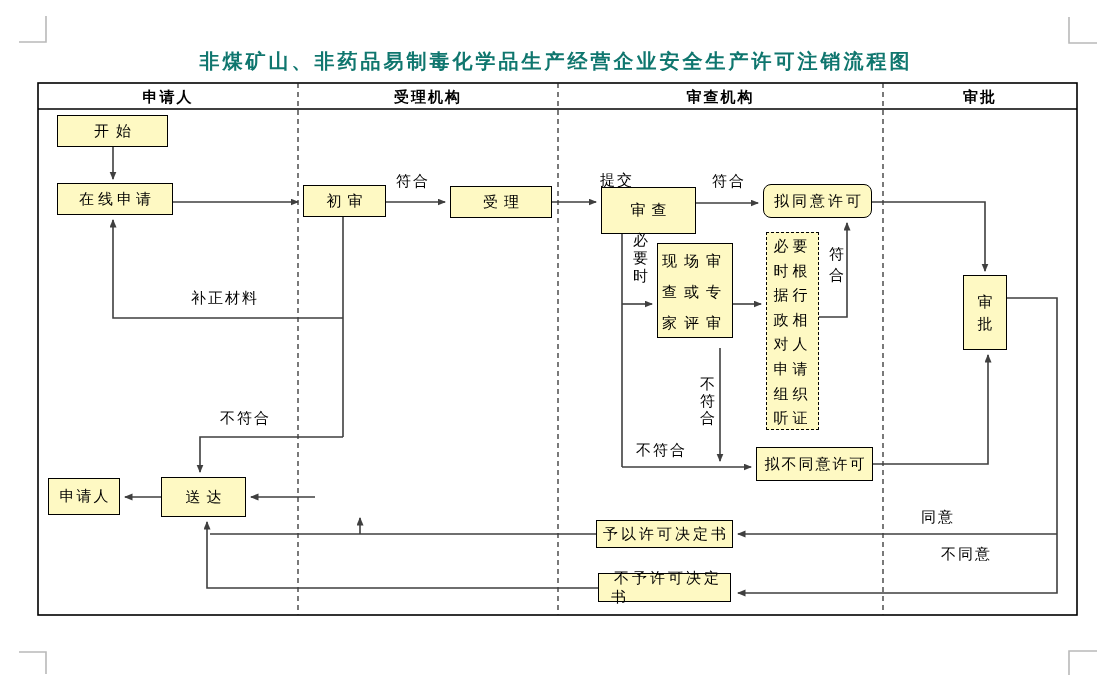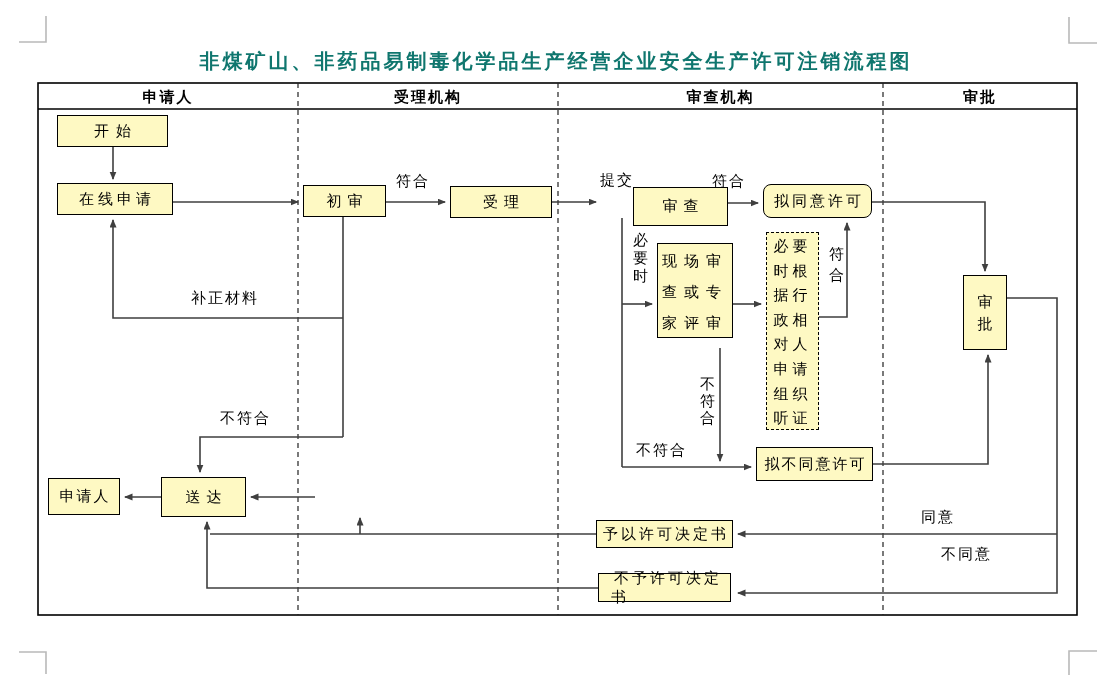--- a/index.html
+++ b/index.html
@@ -83,21 +83,21 @@
 
   <div class="lane-header" style="left:38px;width:260px;">申请人</div>
   <div class="lane-header" style="left:298px;width:260px;">受理机构</div>
   <div class="lane-header" style="left:558px;width:325px;">审查机构</div>
   <div class="lane-header" style="left:883px;width:194px;">审批</div>
 
   <div class="node" style="left:57px;top:115px;width:111px;height:32px;letter-spacing:7px;text-indent:7px;">开始</div>
   <div class="node" style="left:57px;top:183px;width:116px;height:32px;">在线申请</div>
   <div class="node" style="left:303px;top:185px;width:83px;height:32px;letter-spacing:6px;text-indent:6px;">初审</div>
   <div class="node" style="left:450px;top:186px;width:102px;height:32px;letter-spacing:6px;text-indent:6px;">受理</div>
-  <div class="node" style="left:601px;top:187px;width:95px;height:39px;letter-spacing:6px;text-indent:6px;margin-left:32px;">审查</div>
+  <div class="node" style="left:601px;top:187px;width:95px;height:47px;letter-spacing:6px;text-indent:6px;">审查</div>
   <div class="node" style="left:763px;top:184px;width:109px;height:34px;letter-spacing:3px;text-indent:3px;border-radius:8px;">拟同意许可</div>
   <div class="node wrapbox" style="left:657px;top:243px;width:76px;height:95px;">
     <div class="inner">现场审查或专家评审</div>
   </div>
   <div class="node dashed hearingbox" style="left:766px;top:232px;width:53px;height:198px;">
     <div class="inner">必要时根据行政相对人申请组织听证</div>
   </div>
   <div class="node vnode" style="left:963px;top:275px;width:44px;height:75px;">
     <div class="inner">审批</div>
   </div>

